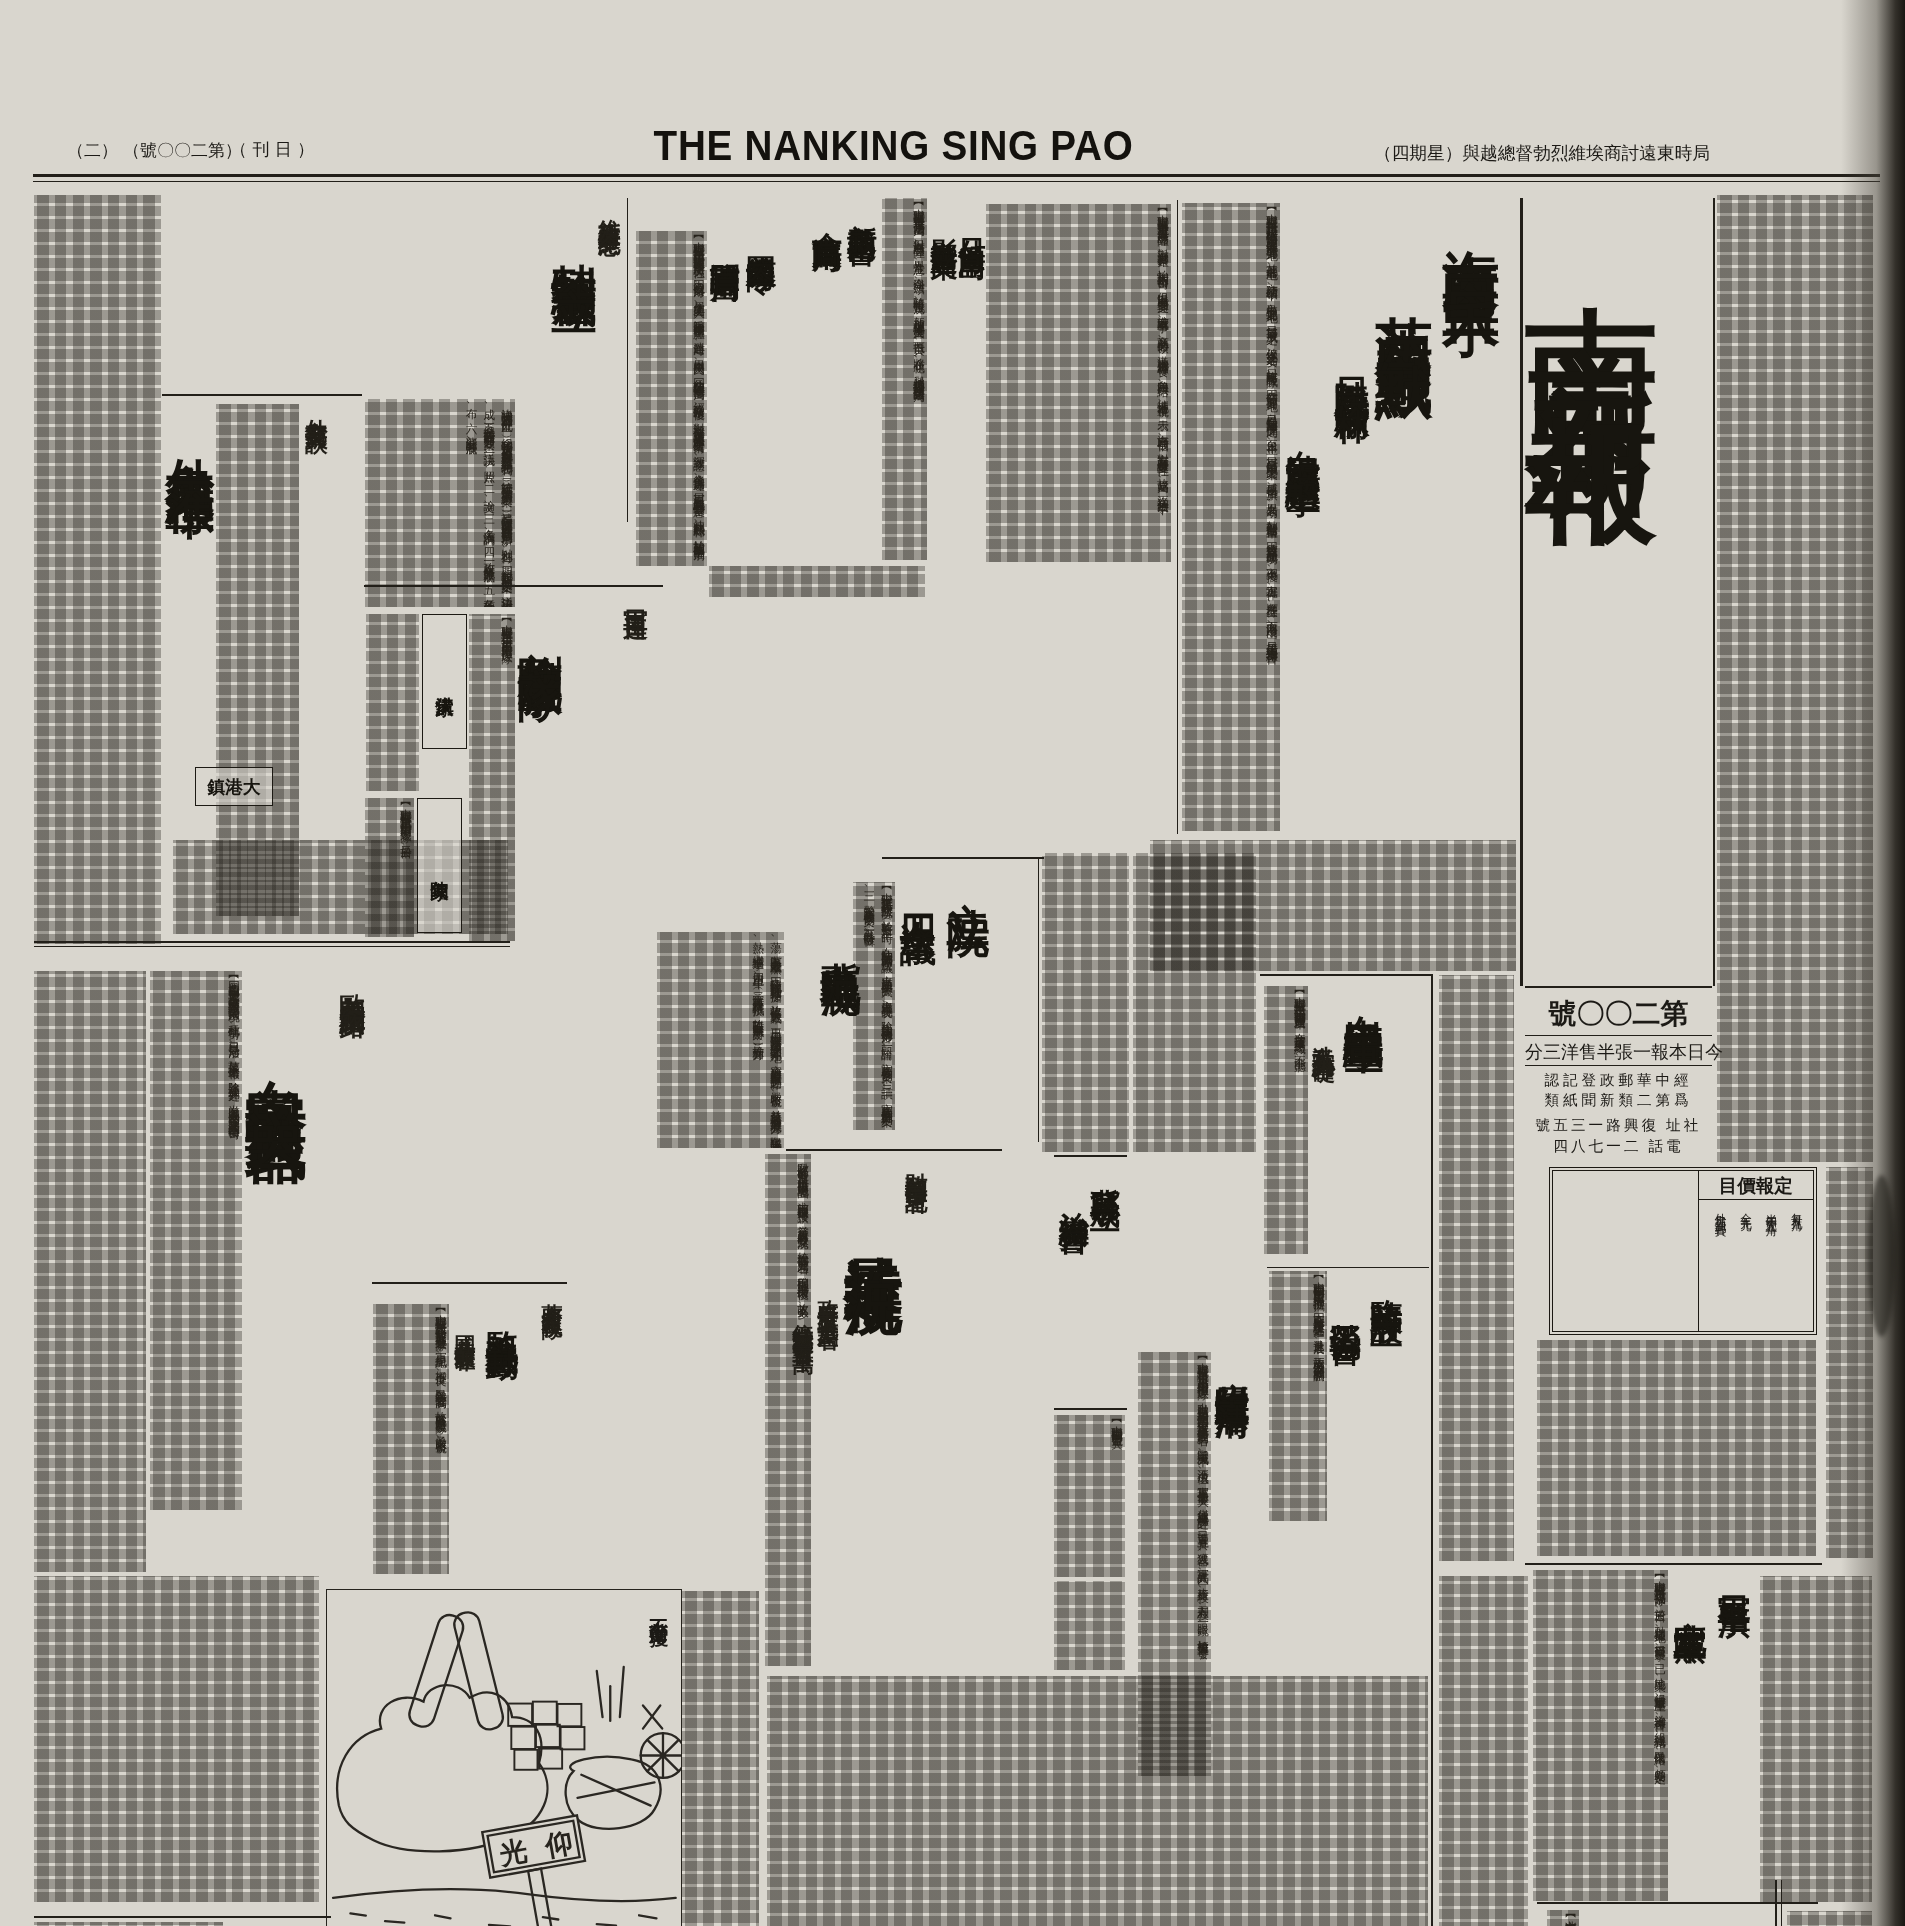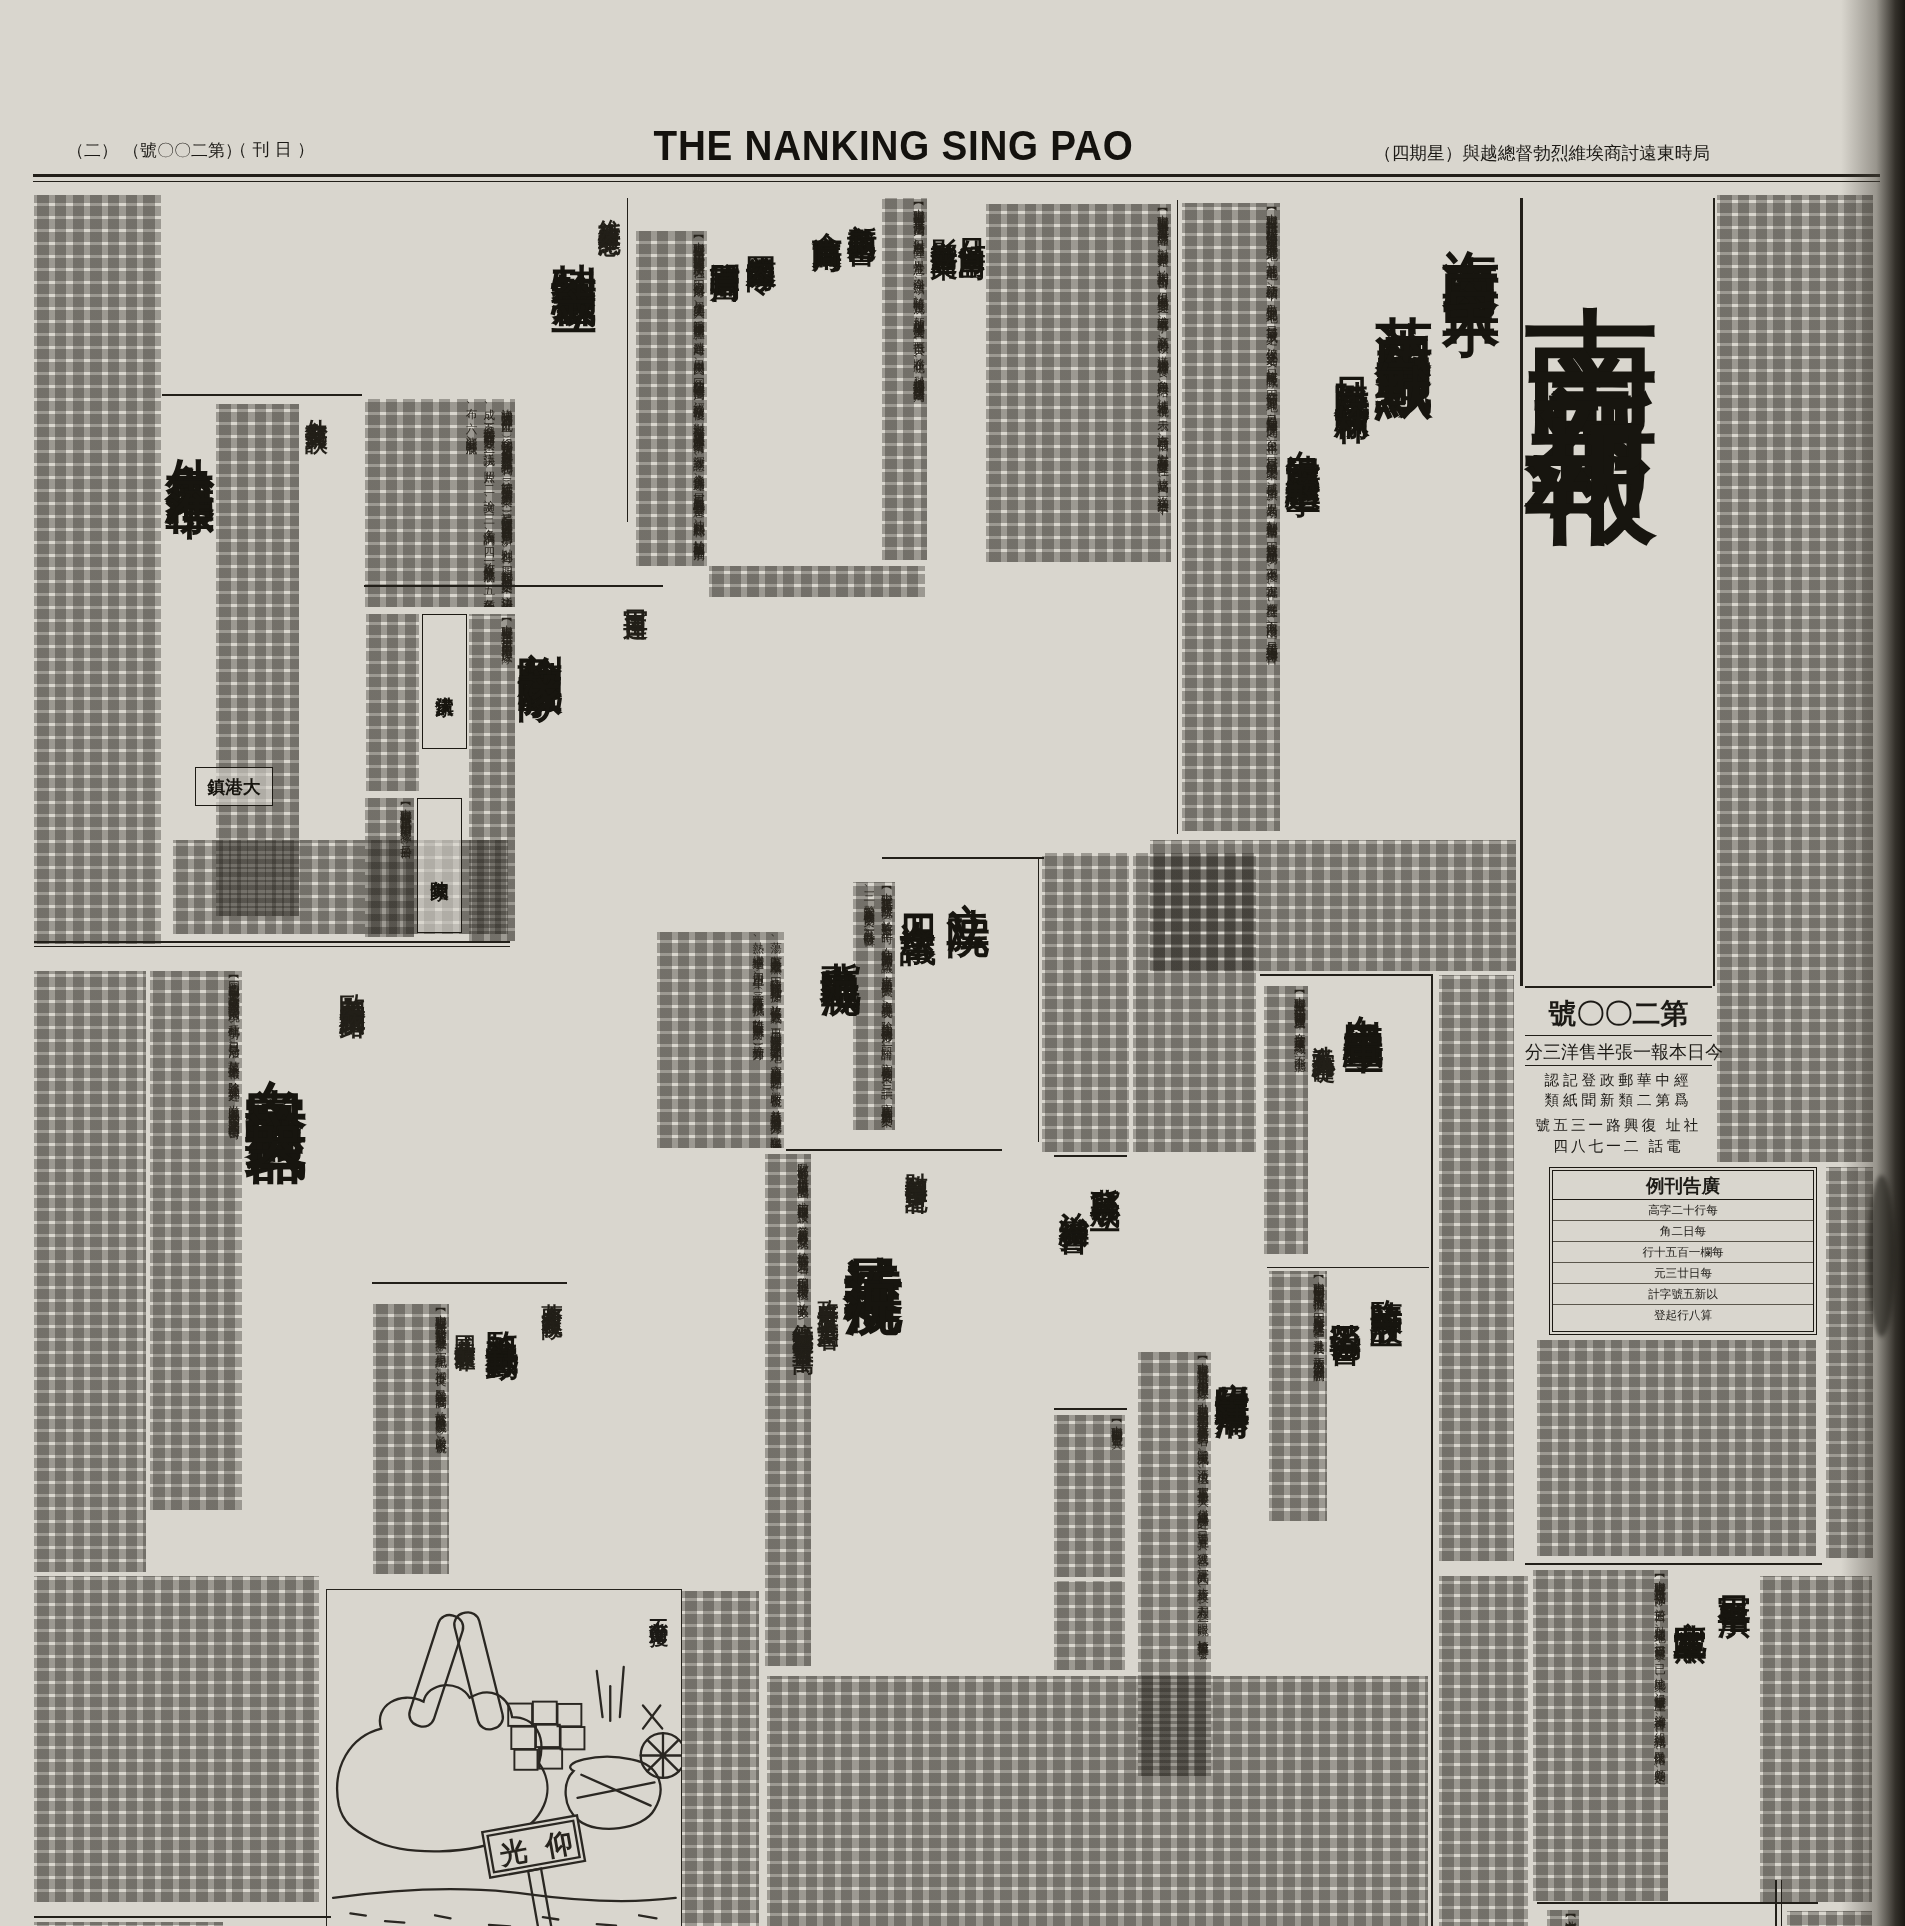--- a/index.html
+++ b/index.html
@@ -52,28 +52,28 @@
   <div class="ab rl" style="left:1525px;top:1035px;width:187px;height:1.2px;"></div>
   <div class="ab rtl" style="left:1525px;top:1040px;width:187px;text-align:center;font-size:18px;">分三洋售半張一報本日今</div>
   <div class="ab rl" style="left:1525px;top:1065px;width:187px;height:1.2px;"></div>
   <div class="ab rtl" style="left:1525px;top:1071px;width:187px;text-align:center;font-size:14.6px;letter-spacing:3.9px;">認記登政郵華中經</div>
   <div class="ab rtl" style="left:1525px;top:1091px;width:187px;text-align:center;font-size:14.6px;letter-spacing:3.9px;">類紙聞新類二第爲</div>
   <div class="ab rtl" style="left:1525px;top:1116px;width:187px;text-align:center;font-size:14.6px;letter-spacing:3.1px;">號五三一路興復 址社</div>
   <div class="ab rtl" style="left:1525px;top:1137px;width:187px;text-align:center;font-size:14.6px;letter-spacing:3.1px;">四八七一二 話電</div>
 
   <div class="ab ratebox" style="left:1549px;top:1167px;width:266px;height:166px;">
     <div class="inner">
-      <div class="cell">
-        <div class="cellhead rtl">例刊告廣</div>
-        <div class="adrow rtl">高字二十行每</div>
-        <div class="adrow rtl">角二日每</div>
-        <div class="adrow rtl">行十五百一欄每</div>
-        <div class="adrow rtl">元三廿日每</div>
-        <div class="adrow rtl">計字號五新以</div>
-        <div class="adrow rtl">登起行八算</div>
+      <div class="cell subcell">
+        <div class="cellhead rtl">目價報定</div>
+        <div class="v" style="position:absolute;left:3.1px;top:33px;right:3.9px;bottom:3.1px;font-size:11.6px;line-height:25.4px;letter-spacing:2.3px;">
+          <span style="display:block;">每月九角</span>
+          <span style="display:block;">半年四元五角</span>
+          <span style="display:block;">全年九元</span>
+          <span style="display:block;">外埠另加郵費</span>
+        </div>
       </div>
     </div>
   </div>
 
   <div class="ab v hl" style="left:1443px;top:204px;height:624px;font-size:57px;letter-spacing:6.2px;">海南島要區全入日手</div>
   <div class="ab v hl" style="left:1376px;top:270px;height:624px;font-size:57px;letter-spacing:6.2px;">英法美各國仍守緘默</div>
   <div class="ab v hl" style="left:1334px;top:349px;height:424px;font-size:35px;letter-spacing:3.9px;">日陸戰隊已佔領榆林</div>
   <div class="ab v hl" style="left:1285px;top:422px;height:424px;font-size:35px;letter-spacing:3.9px;">向潰退黨軍繼續追擊</div>
   <div class="ab v bd tx" style="left:1182px;top:203px;width:98px;height:628px;">【中聯社十五日特訊】日陸軍部隊經佔領海口瓊山及其他海南島北方要地、其他著名地區、亦陸續佔領中、島中樞之北部要地、已於日軍威武之下、確保完全之治安、日昨海軍陸戰隊、因佔領三亞方面要地、島已在日陸海軍掌握之間、至本日止、日軍佔領區域中之民衆、咸手執日章旗、男女老幼、熱烈歡迎島上日軍、因彼等見日軍紀律嚴明、鷄犬不擾、官撫工作、順序進行、一方面海口瓊山、早籌備組織治安維持會、</div>
   <div class="ab vr" style="left:1177px;top:200px;width:1.2px;height:634px;"></div>

